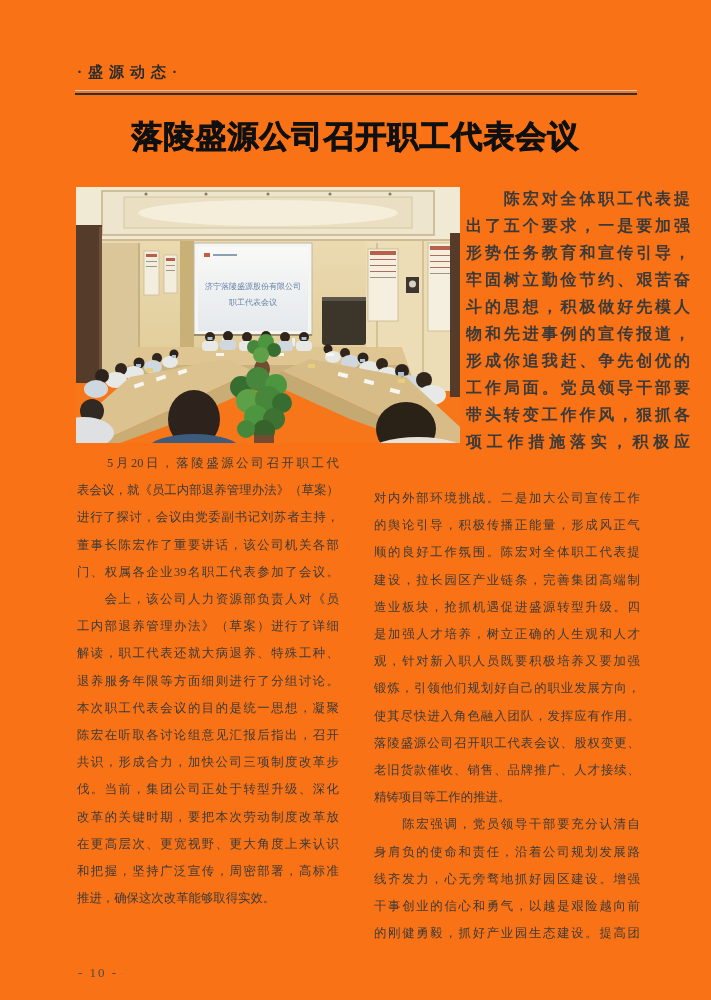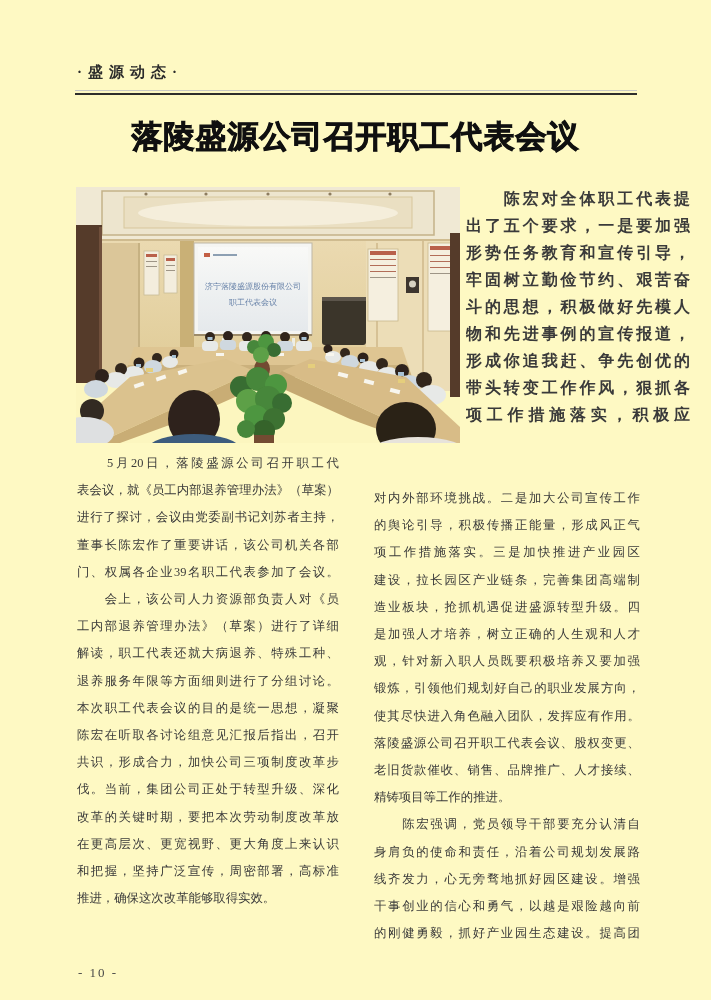--- a/index.html
+++ b/index.html
@@ -1,18 +1,18 @@
 <!DOCTYPE html>
 <html><head>
 <meta charset="utf-8">
 <style>
   html,body{margin:0;padding:0;background:#ffffff;}
   .page{
     position:relative;width:711px;height:1000px;margin:0 auto;
-    background:#fef9c3;overflow:hidden;
+    background:#f97316;overflow:hidden;
     font-family:"Liberation Serif","DejaVu Serif",serif;
     color:#3a3a3a;
   }
   .section-label{
     position:absolute;left:77px;top:63px;
     font-size:15px;font-weight:bold;letter-spacing:6px;color:#2b2b2b;
     white-space:nowrap;
   }
   .rule-light{position:absolute;left:75px;top:90px;width:562px;height:1px;background:#c9c9c5;}
   .rule-dark{position:absolute;left:75px;top:93px;width:562px;height:2px;background:#2e2e2c;}
@@ -235,27 +235,28 @@
   </div>
 
   <div class="col col-narrow">
       <div class="line">　　陈宏对全体职工代表提</div>
       <div class="line">出了五个要求，一是要加强</div>
       <div class="line">形势任务教育和宣传引导，</div>
       <div class="line">牢固树立勤俭节约、艰苦奋</div>
       <div class="line">斗的思想，积极做好先模人</div>
       <div class="line">物和先进事例的宣传报道，</div>
       <div class="line">形成你追我赶、争先创优的</div>
+      <div class="line">工作局面。党员领导干部要</div>
       <div class="line">带头转变工作作风，狠抓各</div>
       <div class="line">项工作措施落实，积极应</div>
     </div>
   <div class="col col-wide">
       <div class="line">对内外部环境挑战。二是加大公司宣传工作</div>
       <div class="line">的舆论引导，积极传播正能量，形成风正气</div>
-      <div class="line">项工作措施落实。三是加快推进产业园区</div>
+      <div class="line">顺的良好工作氛围。陈宏对全体职工代表提</div>
       <div class="line">建设，拉长园区产业链条，完善集团高端制</div>
       <div class="line">造业板块，抢抓机遇促进盛源转型升级。四</div>
       <div class="line">是加强人才培养，树立正确的人生观和人才</div>
       <div class="line">观，针对新入职人员既要积极培养又要加强</div>
       <div class="line">锻炼，引领他们规划好自己的职业发展方向，</div>
       <div class="line">使其尽快进入角色融入团队，发挥应有作用。</div>
       <div class="line">落陵盛源公司召开职工代表会议、股权变更、</div>
       <div class="line">老旧货款催收、销售、品牌推广、人才接续、</div>
       <div class="line">精铸项目等工作的推进。</div>
       <div class="line">　　陈宏强调，党员领导干部要充分认清自</div>

